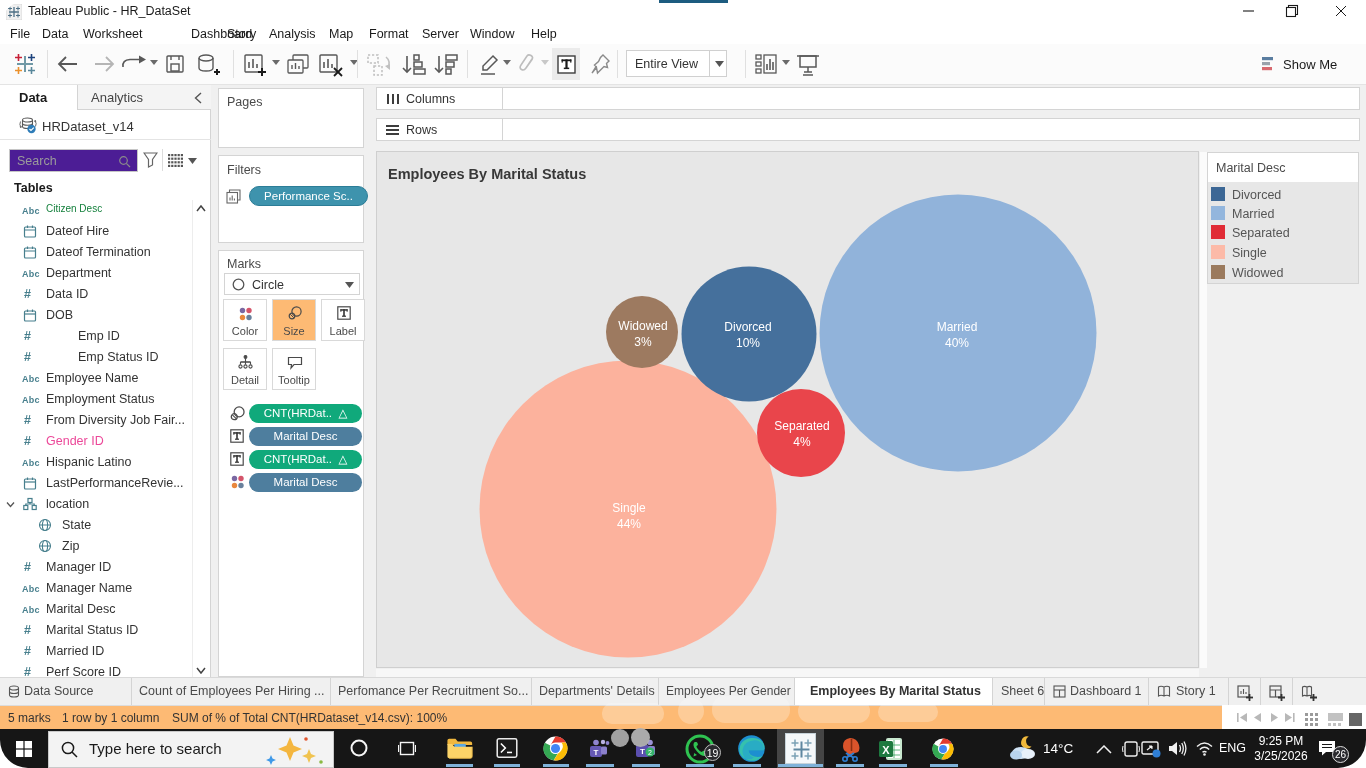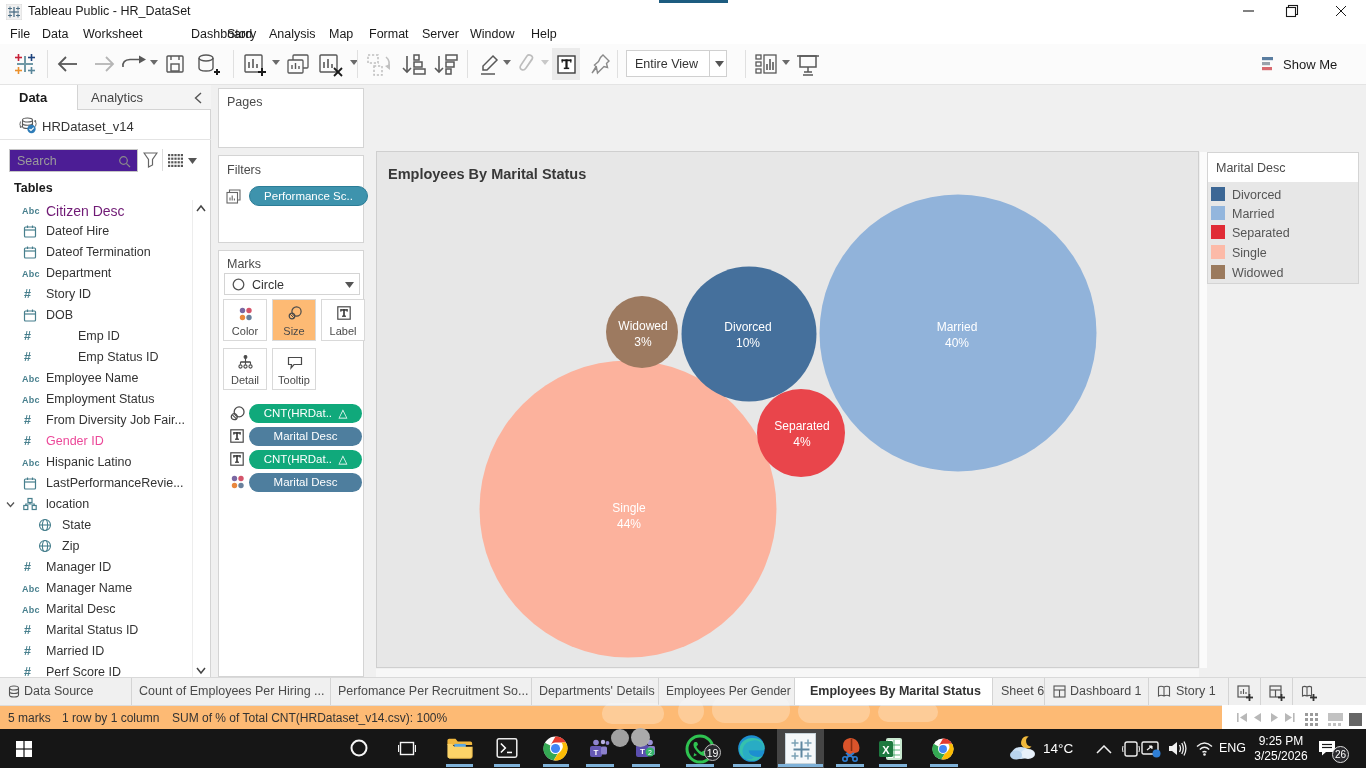--- a/index.html
+++ b/index.html
@@ -1,18 +1,18 @@
 <!DOCTYPE html>
 <html><head>
 <meta charset="utf-8">
 <style>
 *{margin:0;padding:0;box-sizing:border-box;}
 html,body{width:1366px;height:768px;overflow:hidden;}
 body{font-family:"Liberation Sans",sans-serif;font-size:12px;color:#333;background:#fff;}
-#root{position:relative;width:1366px;height:768px;background:#fff;overflow:hidden;}
+#root{position:relative;width:1366px;height:768px;background:#fff;overflow:hidden;border-radius:28px;}
 .abs{position:absolute;}
 .bold{font-weight:bold;}
 svg{display:block;}
 </style>
 </head>
 <body>
 <div id="root">
 
 <div class="abs" style="left:0px;top:0px;width:1366px;height:22px;background:#fff;">
   <svg class="abs" style="left:6px;top:4px;" width="16" height="16" viewBox="0 0 16 16">
@@ -404,33 +404,33 @@
         </g>
       </svg>
   <svg class="abs" style="left:188px;top:73px;" width="9" height="7" viewBox="0 0 9 7">
         <polygon points="0,0 9,0 4.5,6" fill="#555"></polygon>
       </svg>
 
   <span class="abs bold" style="left:14px;top:96px;font-size:12.5px;color:#1a1a1a;">Tables</span>
 
   <div id="fields">
   <span class="abs" style="left:22px;top:121px;font-size:9px;font-weight:bold;color:#477f8d;letter-spacing:0.2px;">Abc</span>
-        <span class="abs" style="left:46px;top:118px;font-size:14px;color:#701a75;">Citizen Desc</span>
+        <span class="abs" style="left:46px;top:118px;font-size:10px;color:#15803d;">Citizen Desc</span>
   <svg class="abs" style="left:23px;top:139px;" width="14" height="15" viewBox="0 0 14 15">
           <use href="#i-cal"></use>
         </svg>
         <span class="abs" style="left:46px;top:139px;font-size:12.5px;color:#333;">Dateof Hire</span>
   <svg class="abs" style="left:23px;top:160px;" width="14" height="15" viewBox="0 0 14 15">
           <use href="#i-cal"></use>
         </svg>
         <span class="abs" style="left:46px;top:160px;font-size:12.5px;color:#333;">Dateof Termination</span>
   <span class="abs" style="left:22px;top:184px;font-size:9px;font-weight:bold;color:#477f8d;letter-spacing:0.2px;">Abc</span>
         <span class="abs" style="left:46px;top:181px;font-size:12.5px;color:#333;">Department</span>
   <span class="abs" style="left:24px;top:202px;font-size:12.5px;font-weight:bold;color:#477f8d;">#</span>
-        <span class="abs" style="left:46px;top:202px;font-size:12.5px;color:#333;">Story ID</span>
+        <span class="abs" style="left:46px;top:202px;font-size:12.5px;color:#333;">Data ID</span>
   <svg class="abs" style="left:23px;top:223px;" width="14" height="15" viewBox="0 0 14 15">
           <use href="#i-cal"></use>
         </svg>
         <span class="abs" style="left:46px;top:223px;font-size:12.5px;color:#333;">DOB</span>
   <span class="abs" style="left:24px;top:244px;font-size:12.5px;font-weight:bold;color:#477f8d;">#</span>
         <span class="abs" style="left:46px;top:244px;font-size:12.5px;color:#333;margin-left:32px;">Emp ID</span>
   <span class="abs" style="left:24px;top:265px;font-size:12.5px;font-weight:bold;color:#477f8d;">#</span>
         <span class="abs" style="left:46px;top:265px;font-size:12.5px;color:#333;margin-left:32px;">Emp Status ID</span>
   <span class="abs" style="left:22px;top:289px;font-size:9px;font-weight:bold;color:#477f8d;letter-spacing:0.2px;">Abc</span>
         <span class="abs" style="left:46px;top:286px;font-size:12.5px;color:#333;">Employee Name</span>
@@ -571,21 +571,43 @@
     <div class="abs" style="left:30px;top:199px;width:113px;height:19px;background:#10a97b;border-radius:9.5px;color:#fff;font-size:11.5px;text-align:center;line-height:19px;">CNT(HRDat..&nbsp;&nbsp;△</div>
     <svg class="abs" style="left:11px;top:224px;" width="15" height="14" viewBox="0 0 15 14">
           <use href="#i-dots"></use>
         </svg>
     <div class="abs" style="left:30px;top:222px;width:113px;height:19px;background:#4e7e9e;border-radius:9.5px;color:#fff;font-size:11.5px;text-align:center;line-height:19px;">Marital Desc</div>
   </div>
 </div>
 
 <div id="sheetzone" class="abs" style="left:368px;top:85px;width:998px;height:592px;background:#f0f0f0;">
 
-
+  <div class="abs" style="left:8px;top:2px;width:984px;height:23px;background:#fff;border:1px solid #d4d4d4;">
+    <svg class="abs" style="left:9px;top:5px;" width="14" height="12" viewBox="0 0 14 12">
+          <g stroke="#3d3d3d" stroke-width="2">
+            <line x1="2" y1="1" x2="2" y2="11"></line>
+            <line x1="7" y1="1" x2="7" y2="11"></line>
+            <line x1="12" y1="1" x2="12" y2="11"></line>
+          </g>
+        </svg>
+    <span class="abs" style="left:29px;top:4px;font-size:12.5px;color:#333;">Columns</span>
+    <div class="abs" style="left:125px;top:0px;width:1px;height:21px;background:#d4d4d4;"></div>
+  </div>
+
+  <div class="abs" style="left:8px;top:33px;width:984px;height:23px;background:#fff;border:1px solid #d4d4d4;">
+    <svg class="abs" style="left:8px;top:5px;" width="15" height="12" viewBox="0 0 15 12">
+          <g stroke="#3d3d3d" stroke-width="2">
+            <line x1="1" y1="2" x2="14" y2="2"></line>
+            <line x1="1" y1="6" x2="14" y2="6"></line>
+            <line x1="1" y1="10" x2="14" y2="10"></line>
+          </g>
+        </svg>
+    <span class="abs" style="left:29px;top:4px;font-size:12.5px;color:#333;">Rows</span>
+    <div class="abs" style="left:125px;top:0px;width:1px;height:21px;background:#d4d4d4;"></div>
+  </div>
 
   <div class="abs" style="left:8px;top:66px;width:823px;height:517px;background:#e7e7e7;border:1px solid #cfcfcf;">
     <span class="abs bold" style="left:11px;top:14px;font-size:14.5px;color:#383838;">Employees By Marital Status</span>
     <svg class="abs" style="left:0px;top:0px;" width="821" height="515" viewBox="0 0 821 515" font-family="Liberation Sans,sans-serif">
       <circle cx="251" cy="357" r="148.5" fill="#fcb29d"></circle>
       <circle cx="581" cy="181" r="138.5" fill="#91b3da"></circle>
       <circle cx="265" cy="180" r="36" fill="#9d7a60"></circle>
       <circle cx="372" cy="182" r="67.5" fill="#45709c"></circle>
       <circle cx="424" cy="281" r="44" fill="#e9454b"></circle>
       <g fill="#fff" font-size="12" text-anchor="middle">
@@ -733,20 +755,34 @@
 
   <svg class="abs" style="left:16px;top:12px;" width="16" height="16" viewBox="0 0 16 16">
         <g fill="#fff">
           <rect x="0" y="0" width="7.4" height="7.4"></rect>
           <rect x="8.6" y="0" width="7.4" height="7.4"></rect>
           <rect x="0" y="8.6" width="7.4" height="7.4"></rect>
           <rect x="8.6" y="8.6" width="7.4" height="7.4"></rect>
         </g>
       </svg>
 
+  <div class="abs" style="left:48px;top:2px;width:286px;height:37px;background:#f3f3f3;border:1px solid #c9c9c9;">
+    <svg class="abs" style="left:12px;top:9px;" width="17" height="17" viewBox="0 0 17 17">
+          <circle cx="7" cy="7" r="5.6" fill="none" stroke="#1a1a1a" stroke-width="1.5"></circle>
+          <line x1="11" y1="11" x2="16" y2="16" stroke="#1a1a1a" stroke-width="1.5"></line>
+        </svg>
+    <span class="abs" style="left:40px;top:8px;font-size:15px;color:#1a1a1a;">Type here to search</span>
+    <svg class="abs" style="left:215px;top:3px;" width="66" height="32" viewBox="0 0 66 32">
+      <path d="M26 2 L29.5 10.5 L38 14 L29.5 17.5 L26 26 L22.5 17.5 L14 14 L22.5 10.5 Z" fill="#f4b63f"></path>
+      <path d="M45 14 L47 19 L52 21 L47 23 L45 28 L43 23 L38 21 L43 19 Z" fill="#f0c350"></path>
+      <path d="M7 20 L8.5 23.5 L12 25 L8.5 26.5 L7 30 L5.5 26.5 L2 25 L5.5 23.5 Z" fill="#3f99e8"></path>
+      <circle cx="42" cy="4" r="1.8" fill="#e0542c"></circle>
+          <circle cx="57" cy="27" r="1.8" fill="#8ab942"></circle>
+    </svg>
+  </div>
 
   <svg class="abs" style="left:349px;top:9px;" width="20" height="20" viewBox="0 0 20 20">
         <circle cx="10" cy="10" r="7.5" fill="none" stroke="#f5f5f5" stroke-width="2"></circle>
       </svg>
 
   <svg class="abs" style="left:398px;top:11px;" width="18" height="17" viewBox="0 0 18 17">
         <rect x="2.5" y="2.5" width="13" height="12" fill="none" stroke="#f5f5f5" stroke-width="1.4"></rect>
         <line x1="0.5" y1="5" x2="0.5" y2="12" stroke="#f5f5f5" stroke-width="1.2"></line>
         <line x1="17.5" y1="5" x2="17.5" y2="12" stroke="#f5f5f5" stroke-width="1.2"></line>
       </svg>

